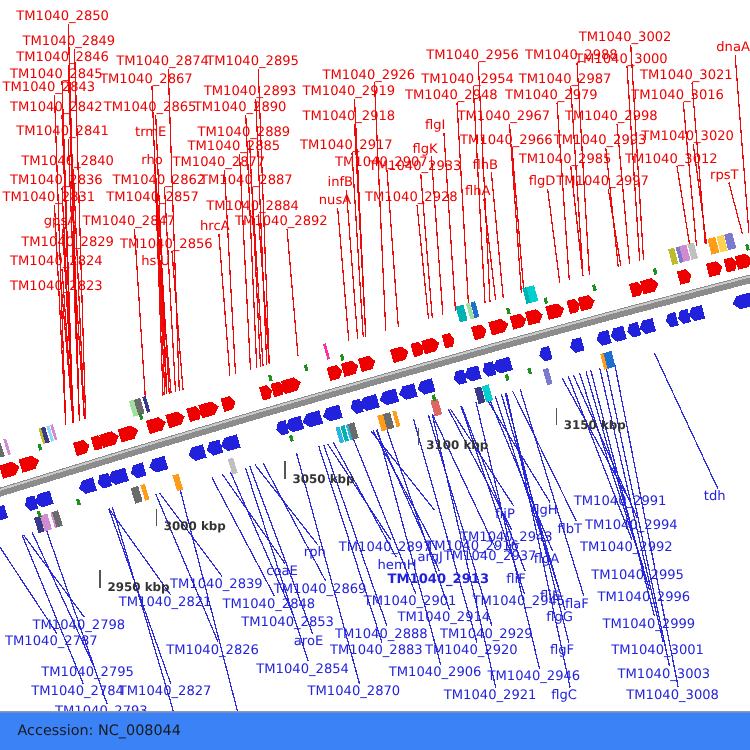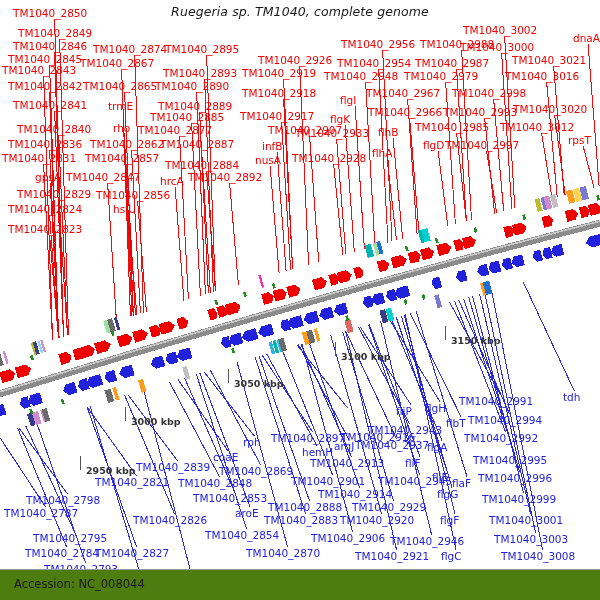--- a/index.html
+++ b/index.html
@@ -17,31 +17,30 @@
     white-space:nowrap;
   }
 
   .lbl{position:absolute;white-space:nowrap;font-size:10.5px;line-height:10.5px;}
   .lbl.fwd{color:#ee0000;}
   .lbl.rev{color:#2222dd;}
   .lbl.scale{color:#333333;font-size:9.5px;font-weight:bold;}
 
   .footer{
     position:absolute;left:0;bottom:0;width:600px;height:30px;
-    border-top:1px solid #9a9a9a;background:#4d7c0f;
+    border-top:1px solid #9a9a9a;background:#3b82f6;
   }
   .footer .acc{position:absolute;left:14px;top:7px;font-size:11.5px;color:#1a1a1a;white-space:nowrap;}
   .footer .topo{position:absolute;left:262px;top:7px;font-size:11.5px;color:#1a1a1a;white-space:nowrap;}
 </style>
 </head>
 <body>
 
 <div id="stage">
 
-  <div class="ttl">Ruegeria sp. TM1040, complete genome</div>
 
   <svg class="layer" viewBox="0 0 600 600" preserveAspectRatio="none" shape-rendering="crispEdges">
     <defs>
       <clipPath id="clipAll">
           <rect x="0" y="0" width="600" height="570"></rect>
         </clipPath>
     </defs>
     <g clip-path="url(#clipAll)">
       <g id="leaderLines">
           <line x1="54.6" y1="19.0" x2="63.5" y2="336.6" stroke="#ee0000" stroke-width="1" opacity="0.95"></line>
@@ -408,21 +407,21 @@
       <div class="lbl rev" style="left: 213px; top: 452px;">coaE</div>
       <div class="lbl rev" style="left: 243px; top: 437px;">rph</div>
       <div class="lbl rev" style="left: 219px; top: 466px;">TM1040_2869</div>
       <div class="lbl rev" style="left: 246px; top: 548px;">TM1040_2870</div>
       <div class="lbl rev" style="left: 264px; top: 515px;">TM1040_2883</div>
       <div class="lbl rev" style="left: 268px; top: 502px;">TM1040_2888</div>
       <div class="lbl rev" style="left: 291px; top: 476px;">TM1040_2901</div>
       <div class="lbl rev" style="left: 302px; top: 447px;">hemH</div>
       <div class="lbl rev" style="left: 334px; top: 441px;">argJ</div>
       <div class="lbl rev" style="left: 271px; top: 433px;">TM1040_2897</div>
-      <div class="lbl rev" style="left: 310px; top: 458px;">TM1040_2913</div>
+      <div class="lbl rev" style="left: 310px; top: 458px; font-weight: bold;">TM1040_2913</div>
       <div class="lbl rev" style="left: 318px; top: 489px;">TM1040_2914</div>
       <div class="lbl rev" style="left: 311px; top: 533px;">TM1040_2906</div>
       <div class="lbl rev" style="left: 355px; top: 551px;">TM1040_2921</div>
       <div class="lbl rev" style="left: 340px; top: 515px;">TM1040_2920</div>
       <div class="lbl rev" style="left: 352px; top: 502px;">TM1040_2929</div>
       <div class="lbl rev" style="left: 306px; top: 432px; margin-left: 35px;">TM1040_2916</div>
       <div class="lbl rev" style="left: 368px; top: 425px; text-align: right;">TM1040_2943</div>
       <div class="lbl rev" style="left: 355px; top: 440px;">TM1040_2937</div>
       <div class="lbl rev" style="left: 396px; top: 406px;">fliP</div>
       <div class="lbl rev" style="left: 425px; top: 403px;">flgH</div>

